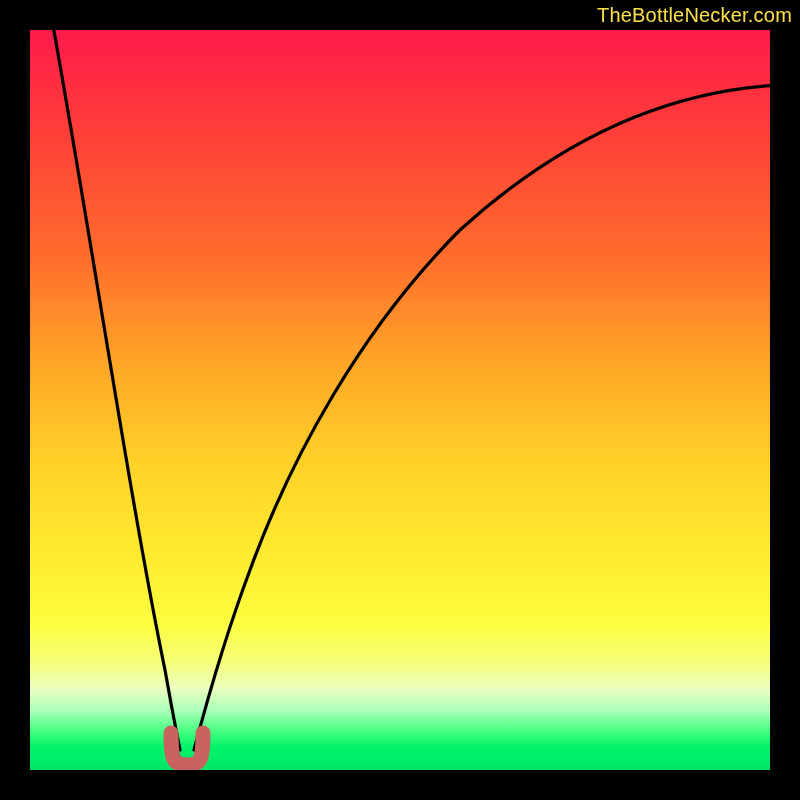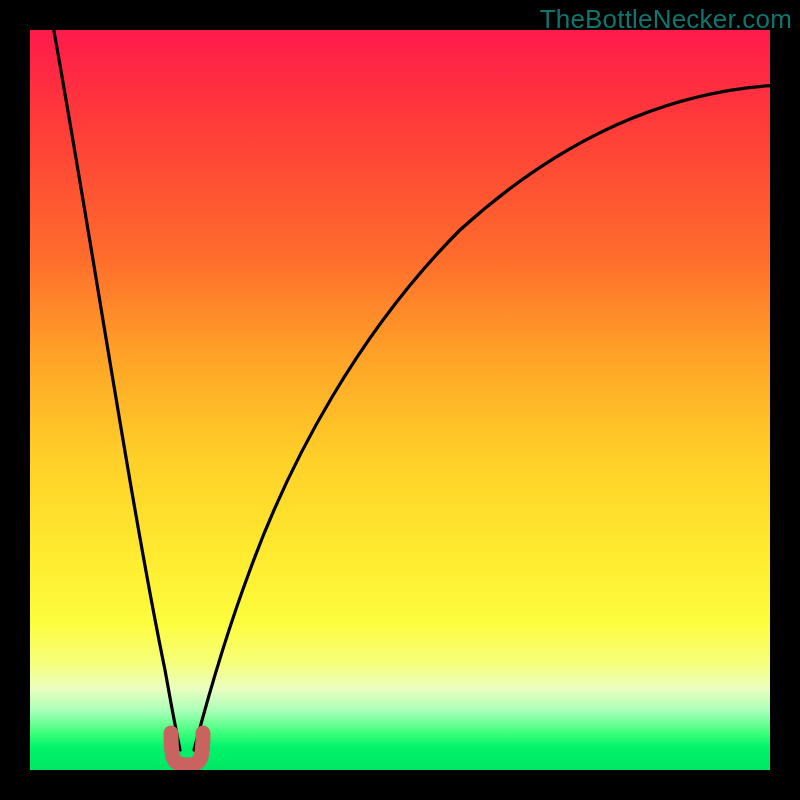--- a/index.html
+++ b/index.html
@@ -45,22 +45,22 @@
     position: absolute;
     left: 0;
     top: 0;
     width: 740px;
     height: 740px;
   }
   .watermark {
     position: absolute;
     top: 4px;
     right: 8px;
-    color: #0f766e;
-    font-size: 26px;
+    color: #fde047;
+    font-size: 20px;
     letter-spacing: 0.2px;
     user-select: none;
   }
 </style>
 </head>
 <body>
 
 <div class="frame">
   <div class="plot">
     <svg class="curves" viewBox="0 0 740 740" preserveAspectRatio="none">

